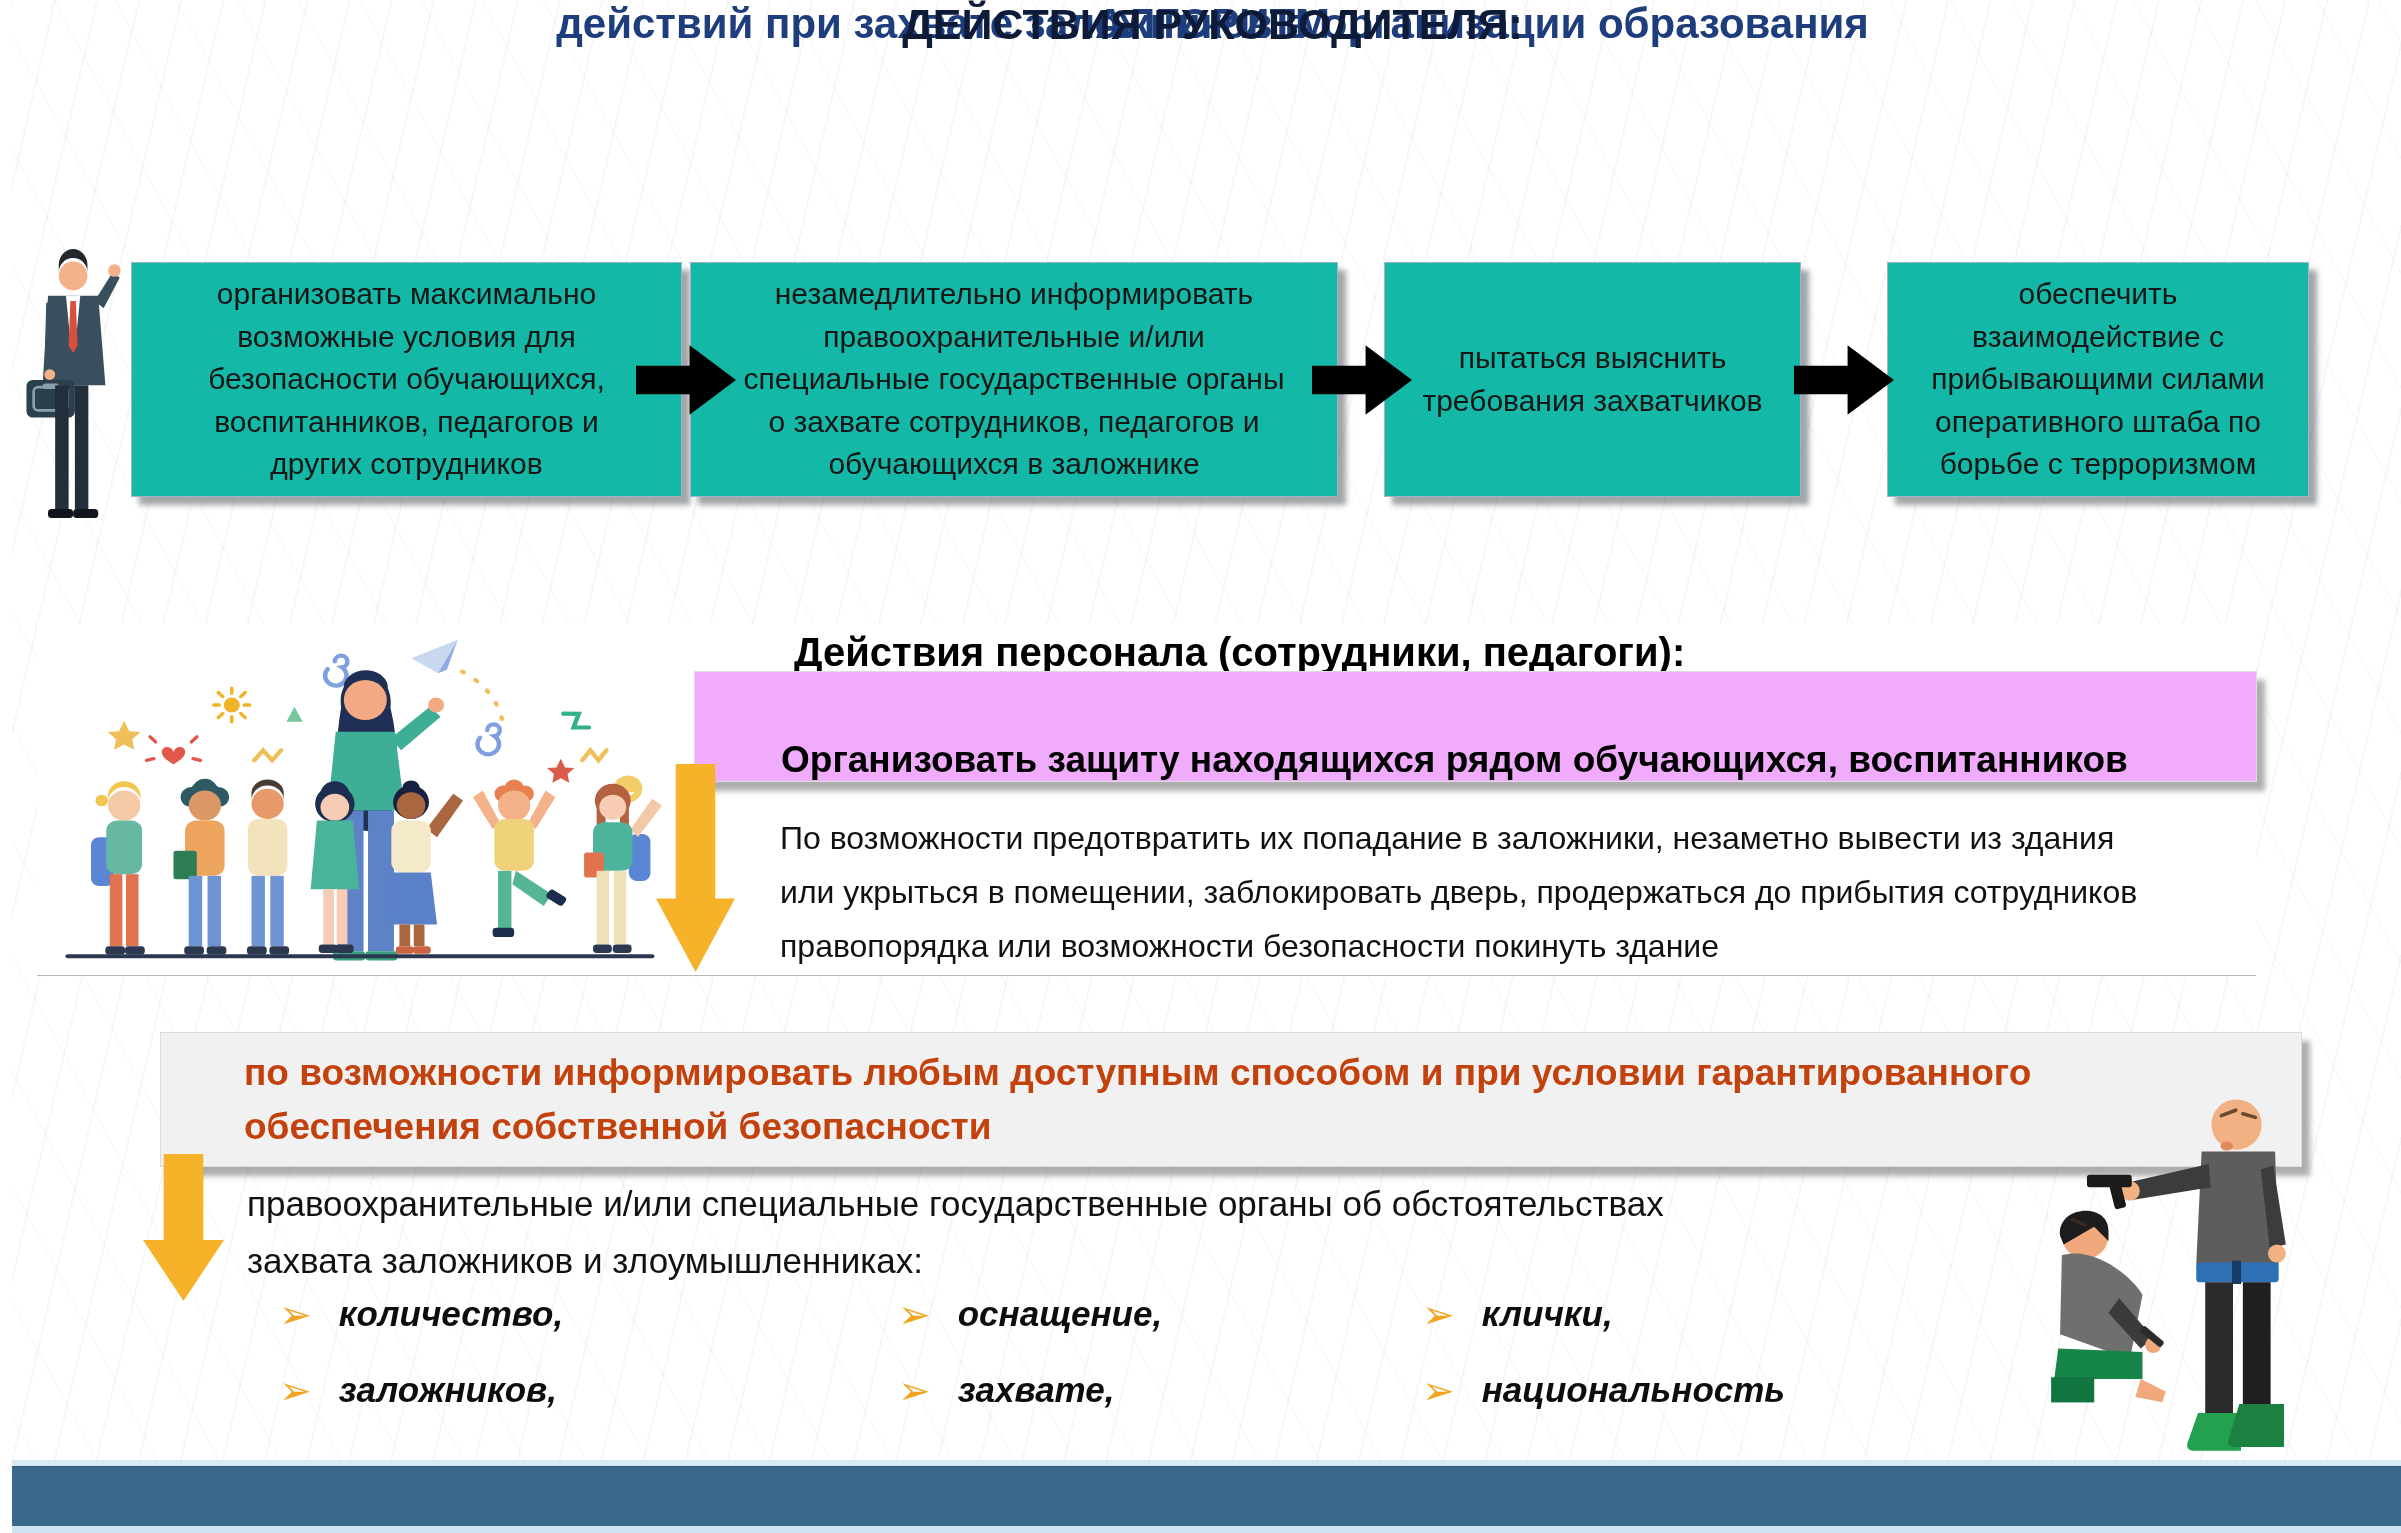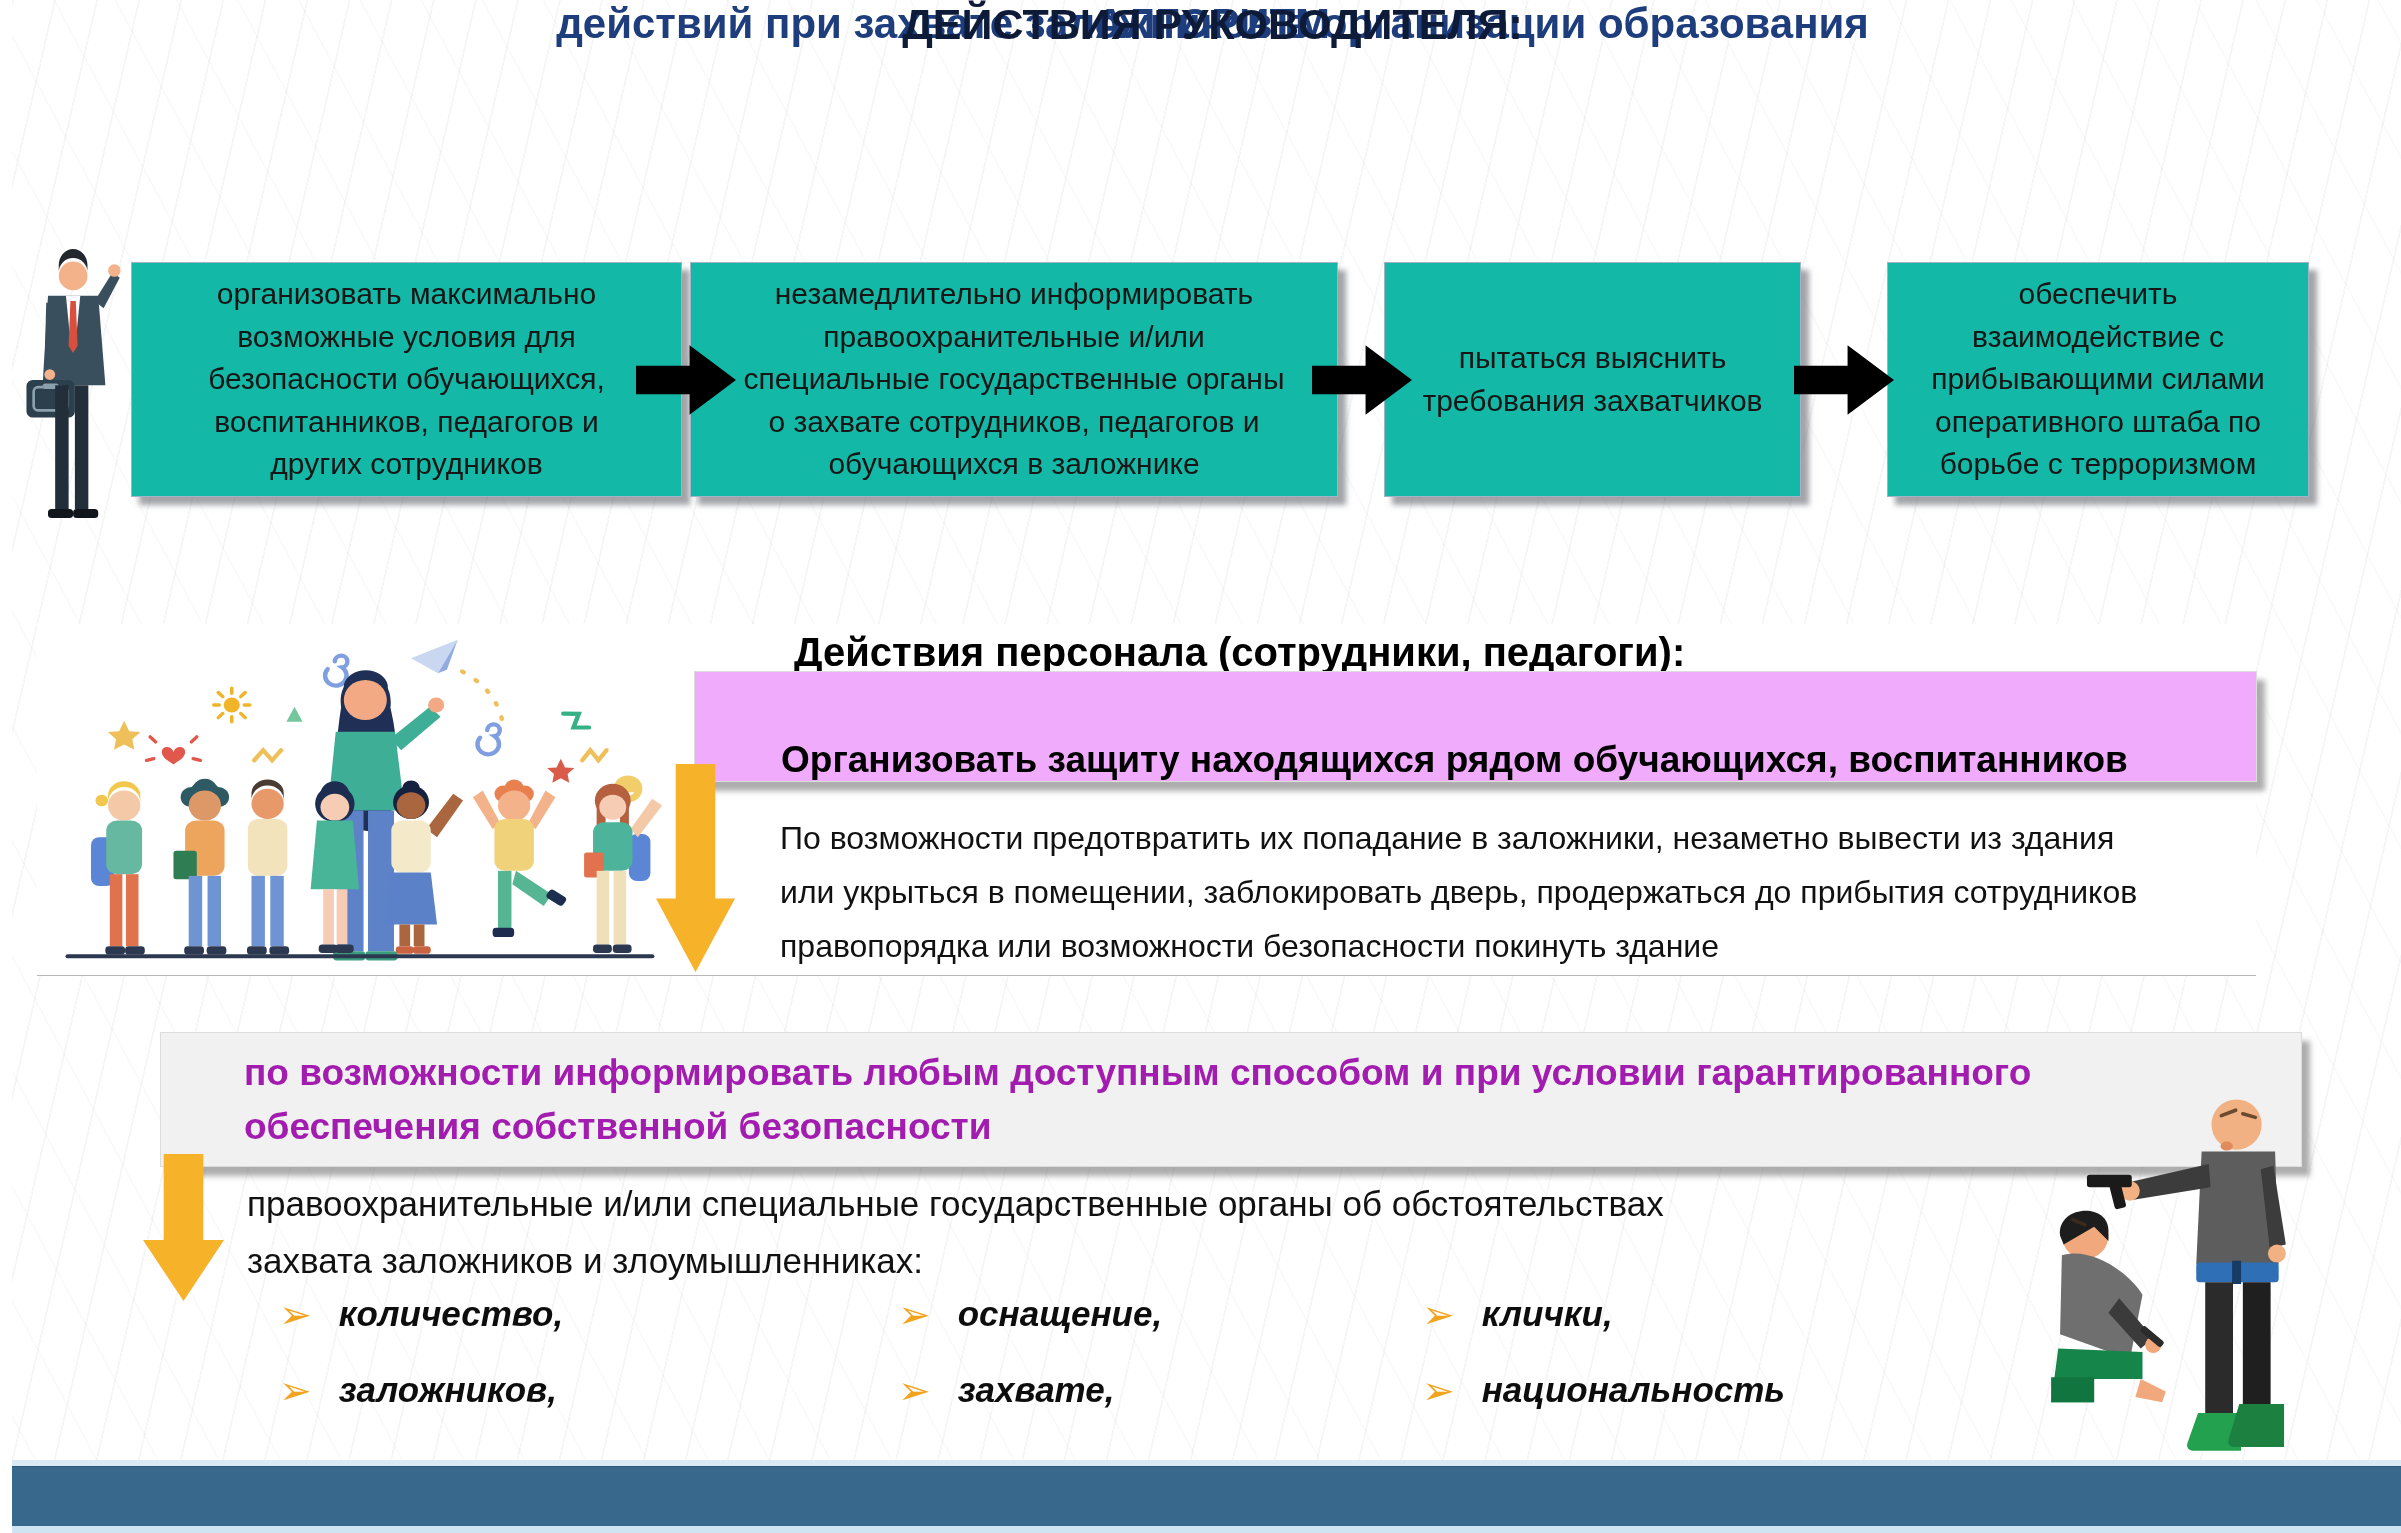--- a/index.html
+++ b/index.html
@@ -37,21 +37,21 @@
   .protect-box{left:682px;top:671px;width:1563px;height:111px;background:#f0abfc;border:0.9px solid #dcdcdc;
       box-shadow:8px 9px 5.4px rgba(120,120,120,0.6);display:flex;align-items:flex-end;z-index:2;}
   .protect-box span{font-size:37px;font-weight:700;color:#000;padding-left:86px;}
   .gold-arrow{z-index:3;}
   .ga1{left:644px;top:764px;width:79px;height:208px;}
   .ga2{left:131px;top:1154px;width:81px;height:147px;}
   .note{white-space:pre-line;color:#111;}
   .note1{left:768px;top:811px;font-size:32px;line-height:54px;z-index:2;}
   .inform-box{left:148px;top:1032px;width:2142px;height:135px;background:#f1f1f1;border:0.9px solid #dcdcdc;
       box-shadow:8px 9px 5.4px rgba(120,120,120,0.6);display:flex;align-items:center;z-index:1;}
-  .inform-box span{white-space:pre-line;font-size:37px;font-weight:700;line-height:54px;color:#a21caf;padding-left:83px;}
+  .inform-box span{white-space:pre-line;font-size:37px;font-weight:700;line-height:54px;color:#c2410c;padding-left:83px;}
   .note2{left:235px;top:1175px;font-size:35px;line-height:57px;}
 
   
   .dcol{display:flex;flex-direction:column;gap:36px;top:1294px;}
   .dc1{left:267px;} .dc2{left:886px;} .dc3{left:1410px;}
   .ditem{display:flex;align-items:center;gap:27px;}
   .dmark{font-size:39px;color:#f2a41f;line-height:1;}
   .dlabel{font-size:35px;font-weight:700;font-style:italic;color:#0d0d0d;}
 
   

